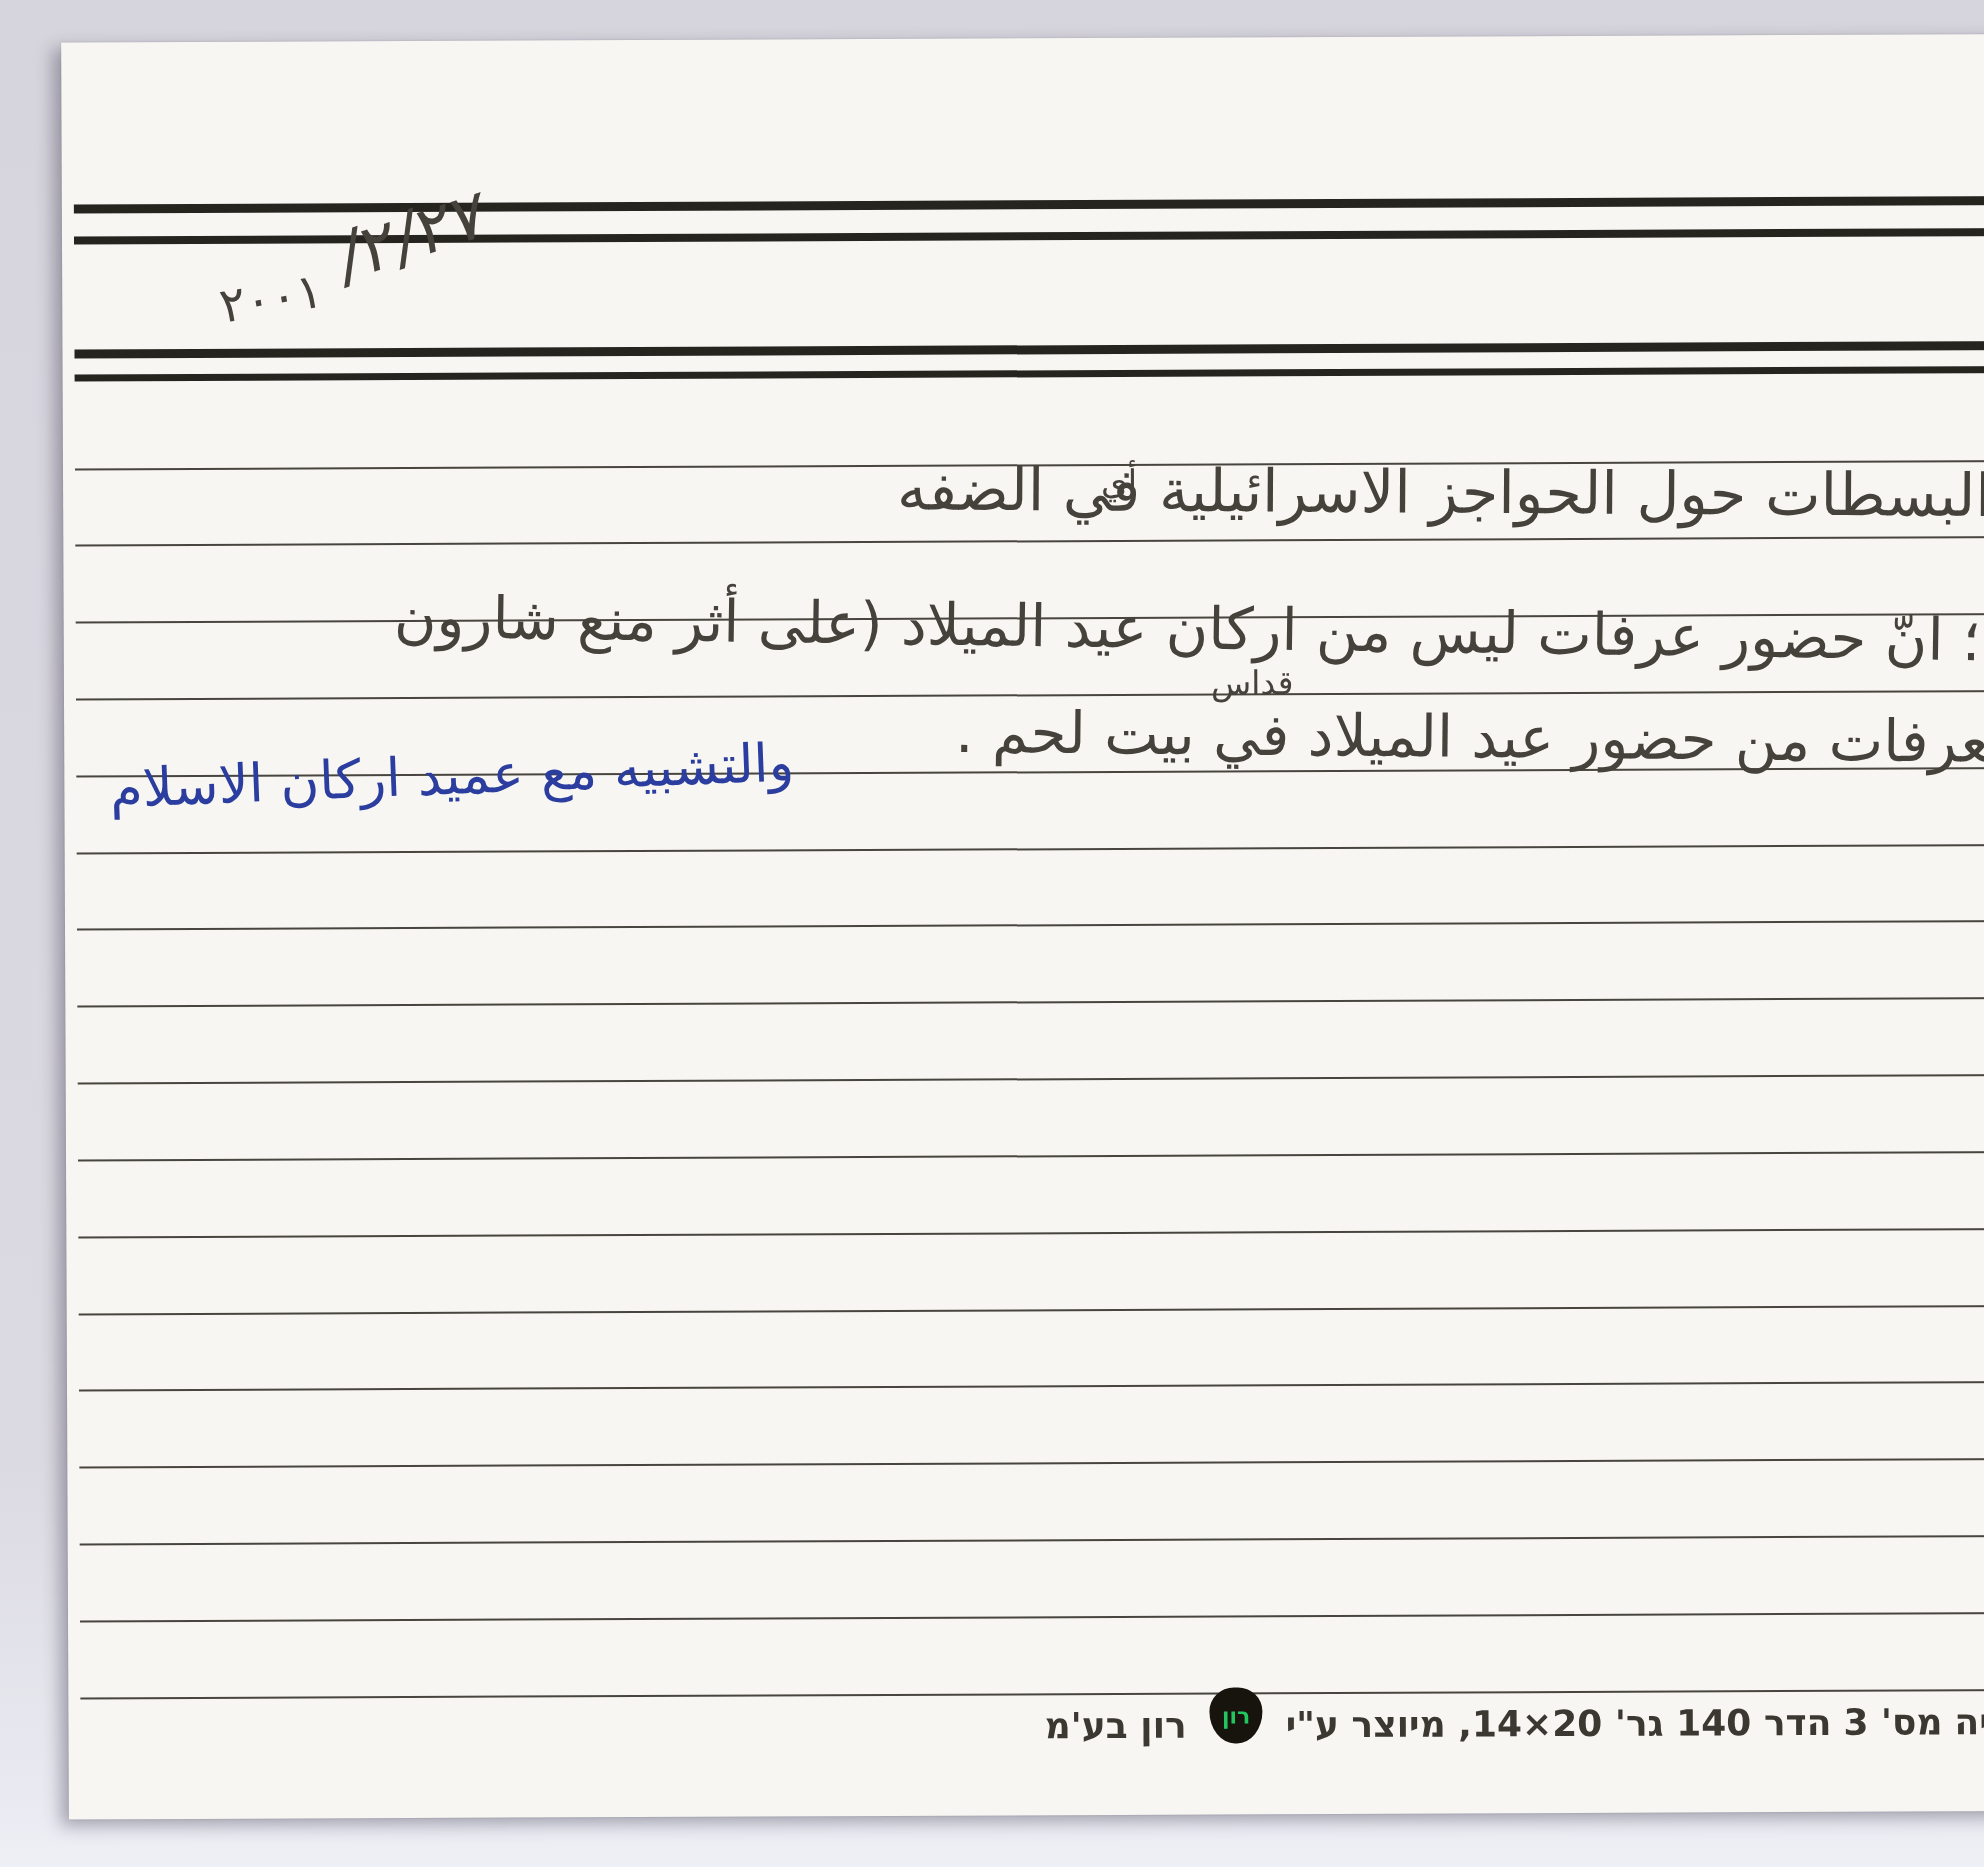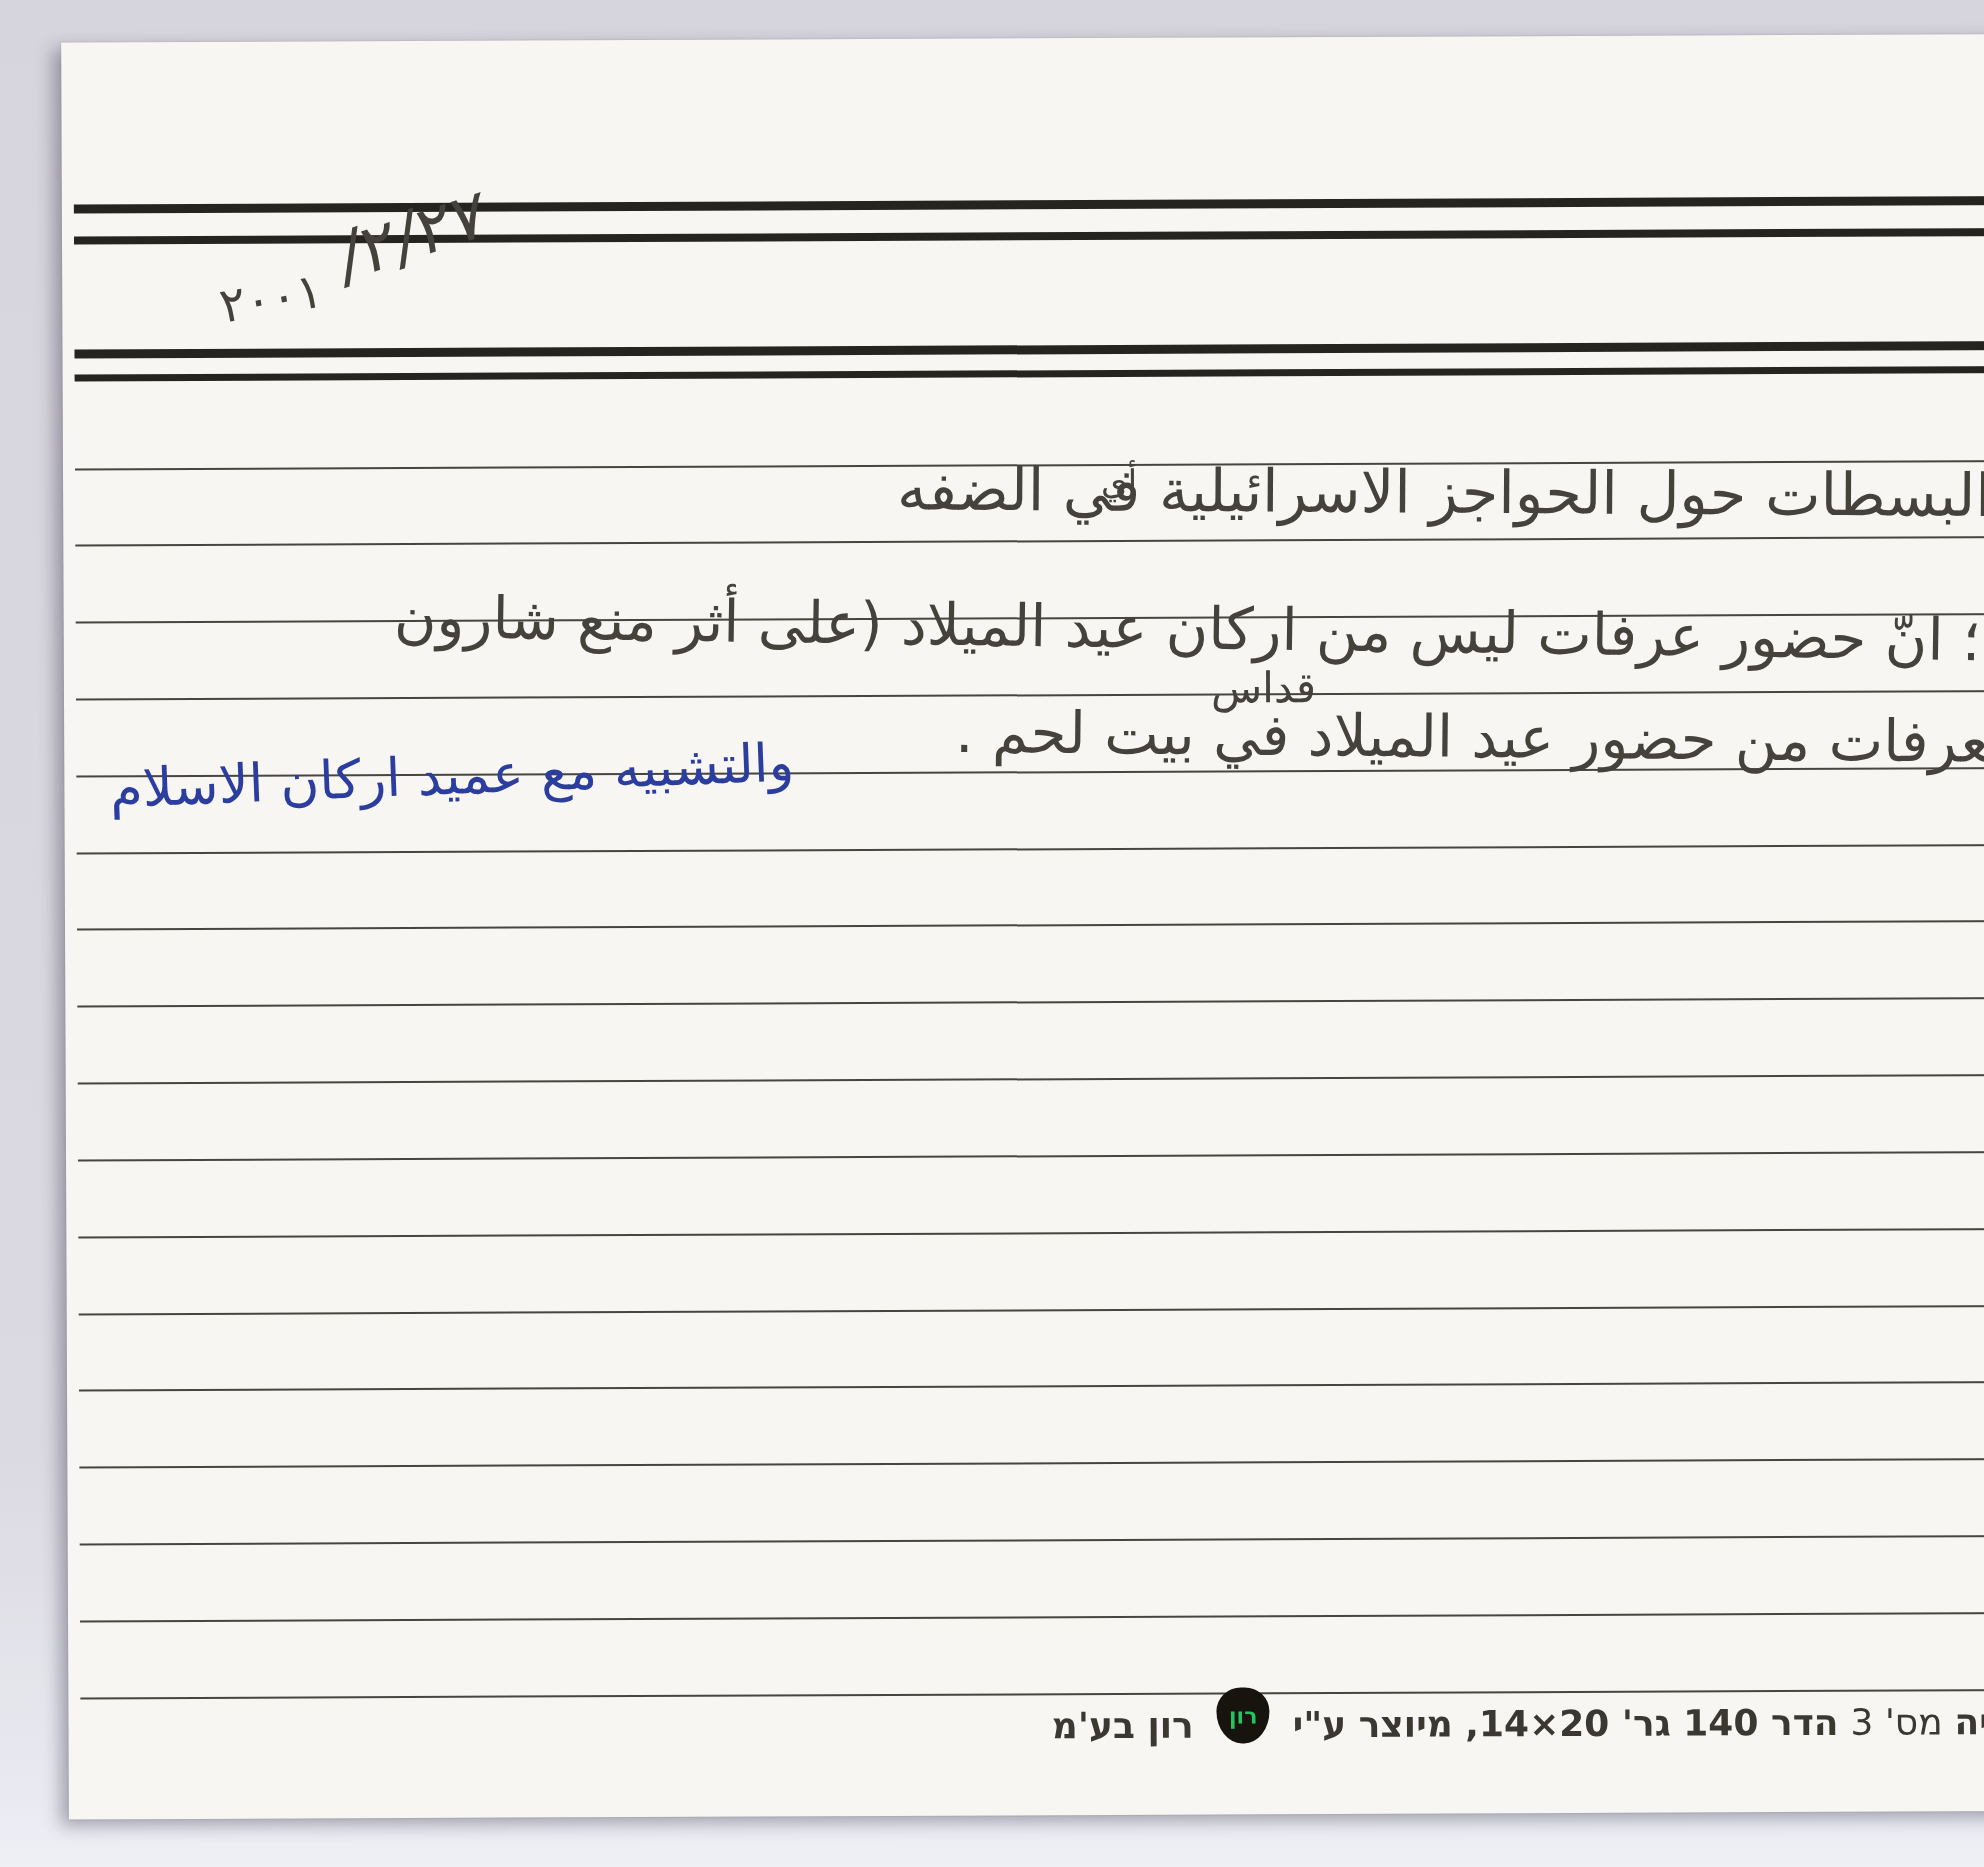--- a/index.html
+++ b/index.html
@@ -24,31 +24,31 @@
   
   .hw{position:absolute;white-space:nowrap;color:#45413b;}
   .ar{direction:rtl;}
   .date1{left:157px;top:228px;font-size:48px;transform:rotate(-9deg);}
   .date2{left:274px;top:155px;font-size:67px;direction:ltr;unicode-bidi:bidi-override;
          transform:rotate(-18deg) skewX(-10deg);}
   .termline{right:502px;top:428px;font-size:59px;transform:rotate(0.6deg);transform-origin:right center;}
   .termsuper{left:1038px;top:424px;font-size:34px;}
   .note1{right:203px;top:580px;font-size:58px;transform:rotate(1.1deg);transform-origin:right center;}
   .note2{right:593px;top:674px;font-size:58px;transform:rotate(0.8deg);transform-origin:right center;}
-  .note2super{left:1147px;top:626px;font-size:42px;font-family:Liberation Serif, serif;}
+  .note2super{left:1147px;top:626px;font-size:33px;font-family:Liberation Serif, serif;}
   .bluenote{right:1804px;top:692px;font-size:53px;color:#2b3e9f;
             transform:rotate(-2deg);transform-origin:right bottom;}
   
   .footer{
     position:absolute;left:1038px;top:1667px;width:985px;
     display:flex;direction:rtl;align-items:center;gap:23px;
     font-size:36px;font-weight:700;color:#3b3832;white-space:nowrap;
   }
   .fprint{display:flex;direction:rtl;gap:12px;}
-  .fbold{font-weight:400;}
+  .fbold{font-weight:700;}
   .flogo{
     width:53px;height:56px;flex:0 0 auto;margin-top:-19px;
     background:#17140e;border-radius:50% 50% 52% 52% / 46% 46% 62% 62%;
     display:flex;align-items:center;justify-content:center;
     color:#22c55e;font-size:22px;font-weight:bold;
   }
 </style>
 </head>
 <body>
 

